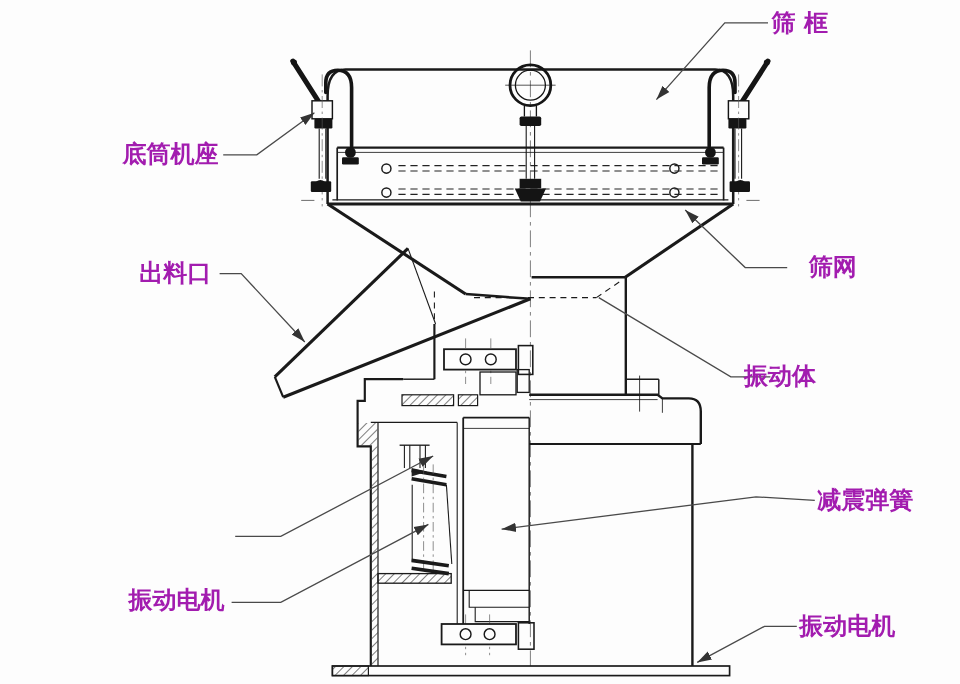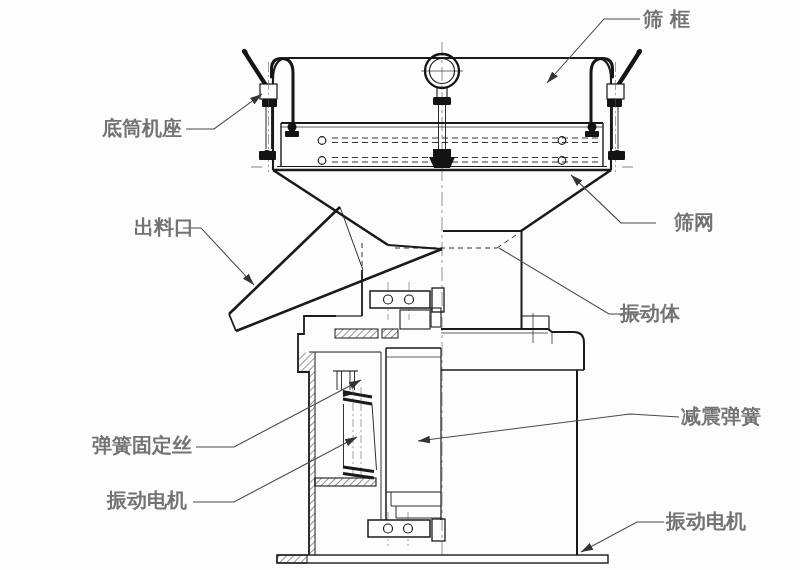--- a/index.html
+++ b/index.html
@@ -2,21 +2,21 @@
 <html><head>
 <meta charset="utf-8">
 <style>
   html,body{margin:0;padding:0;background:#ffffff;}
   .stage{
     position:relative;width:800px;height:570px;background:#fdfdfd;
     font-family:"DejaVu Sans","Liberation Sans",sans-serif;overflow:hidden;
   }
   .stage svg{position:absolute;left:0;top:0;}
   .label{
-    position:absolute;font-size:20px;line-height:22px;color:#737373;
+    position:absolute;font-size:20px;line-height:22px;color:#a21caf;
     font-weight:600;white-space:nowrap;letter-spacing:0px;
     font-family:"DejaVu Sans","Liberation Sans",sans-serif;
   }
   .label.wide{letter-spacing:7px;}
 </style>
 </head>
 <body>
 
 <div class="stage">
 
@@ -197,21 +197,20 @@
       <path d="M642,314 L609,314 L499,248"></path>
       <path d="M679,417 L630,414 L418,441" marker-end="url(#arr)"></path>
       <path d="M664,522 L637,522 L581,552" marker-end="url(#arr)"></path>
       <path d="M196,447 L234,447 L361,380" marker-end="url(#arr)"></path>
       <path d="M193,502 L234,502 L357,437" marker-end="url(#arr)"></path>
     </g>
   </svg>
 
   <div class="label wide" style="left:643px;top:8px">筛框</div>
   <div class="label" style="left:102px;top:117px">底筒机座</div>
-  <div class="label" style="left:134px;top:216px">出料口</div>
+  <div class="label" style="left:116px;top:216px">出料口</div>
   <div class="label" style="left:674px;top:211px">筛网</div>
   <div class="label" style="left:620px;top:302px">振动体</div>
   <div class="label" style="left:681px;top:405px">减震弹簧</div>
-  <div class="label" style="left:92px;top:434px">弹簧固定丝</div>
   <div class="label" style="left:107px;top:489px">振动电机</div>
   <div class="label" style="left:666px;top:510px">振动电机</div>
 
 </div>
 
 </body></html>

